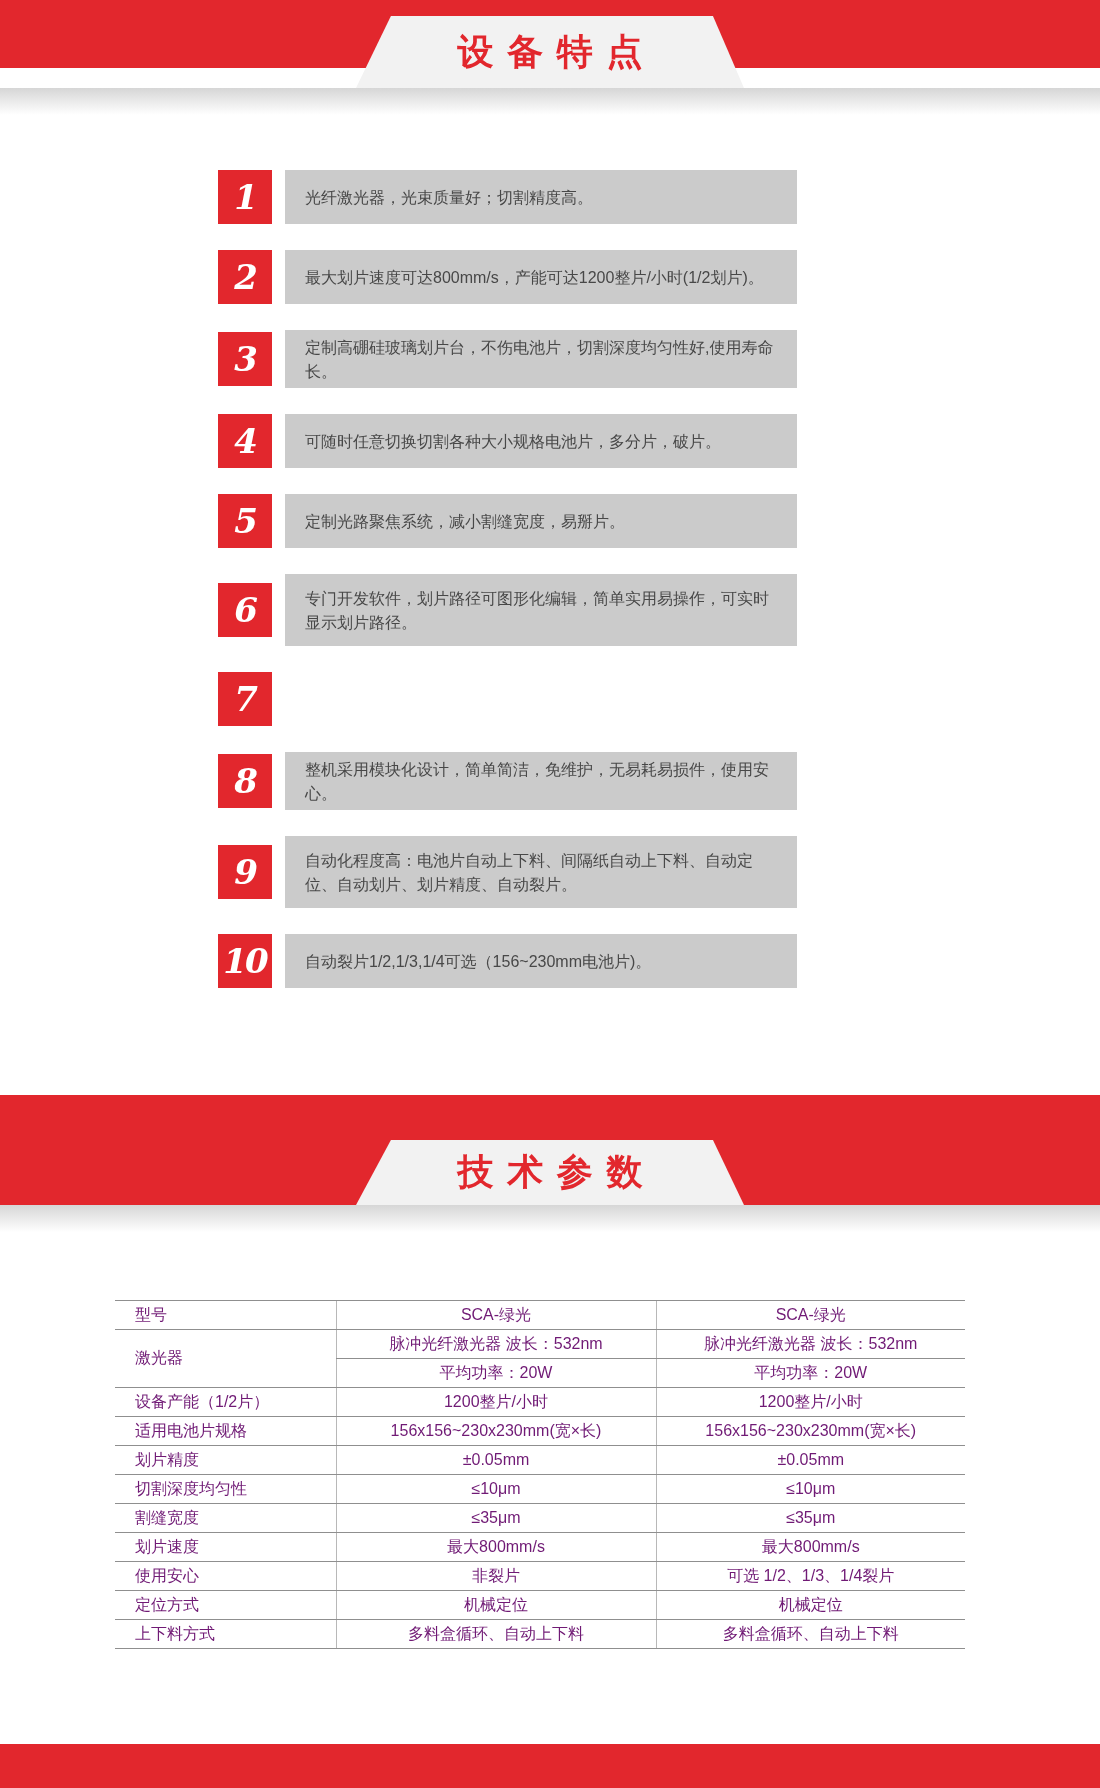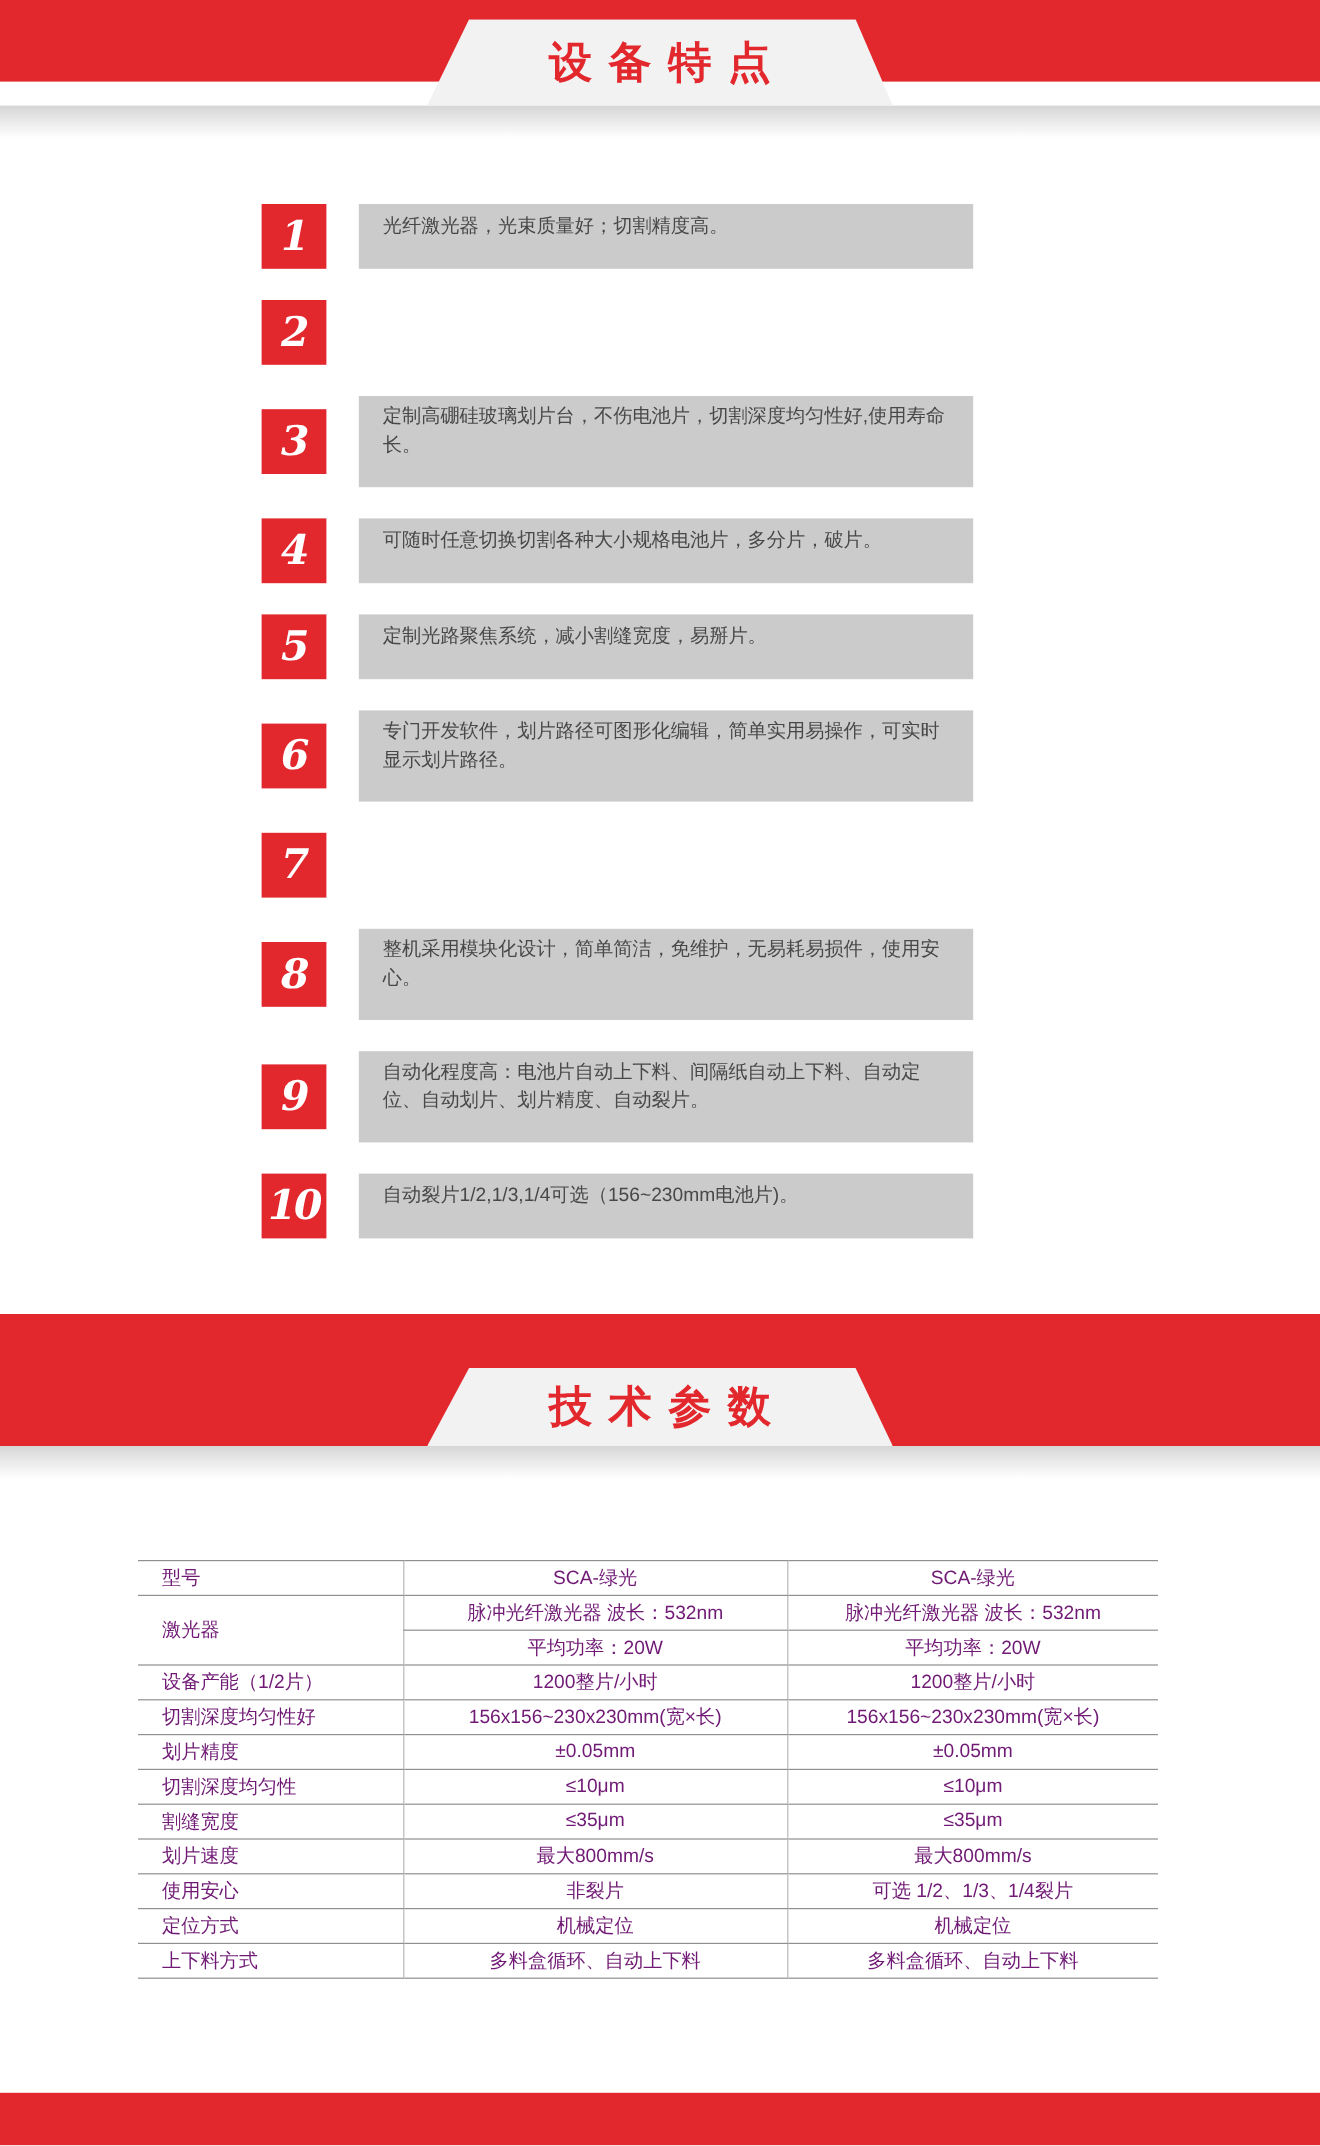--- a/index.html
+++ b/index.html
@@ -44,24 +44,24 @@
   .feature-row{display:flex;align-items:center;}
   .feature-num{
     flex:none;width:54px;height:54px;
     background:#e2272d;color:#ffffff;
     display:flex;align-items:center;justify-content:center;
     font-family:"DejaVu Serif","Liberation Serif",serif;
     font-style:italic;font-weight:bold;font-size:34px;
     letter-spacing:-2px;
   }
   .feature-bar{
-    flex:none;width:512px;min-height:54px;margin-left:27px;
+    flex:none;width:512px;min-height:54px;margin-left:13px;
     background:#cbcbcb;
     display:flex;align-items:center;
-    box-sizing:border-box;padding:6px 16px 22px 20px;
+    box-sizing:border-box;padding:6px 16px 4px 20px;
   }
   .feature-row.tall .feature-bar{min-height:72px;}
   .feature-text{
     color:#484848;font-size:16px;line-height:24px;
   }
   
   .spec-table{
     position:absolute;top:1300px;left:115px;width:850px;
     border-collapse:collapse;table-layout:fixed;
   }
@@ -96,20 +96,23 @@
 
     <div class="feature-row">
       <div class="feature-num">1</div>
       <div class="feature-bar">
         <span class="feature-text">光纤激光器，光束质量好；切割精度高。</span>
       </div>
     </div>
 
     <div class="feature-row">
       <div class="feature-num">2</div>
+      <div class="feature-bar">
+        <span class="feature-text">最大划片速度可达800mm/s，产能可达1200整片/小时(1/2划片)。</span>
+      </div>
     </div>
 
     <div class="feature-row">
       <div class="feature-num">3</div>
       <div class="feature-bar">
         <span class="feature-text">定制高硼硅玻璃划片台，不伤电池片，切割深度均匀性好,使用寿命长。</span>
       </div>
     </div>
 
     <div class="feature-row">
@@ -187,21 +190,21 @@
       <tr>
         <td class="val">平均功率：20W</td>
         <td class="val">平均功率：20W</td>
       </tr>
       <tr>
         <td class="label">设备产能（1/2片）</td>
         <td class="val">1200整片/小时</td>
         <td class="val">1200整片/小时</td>
       </tr>
       <tr>
-        <td class="label">切割深度均匀性好</td>
+        <td class="label">适用电池片规格</td>
         <td class="val">156x156~230x230mm(宽×长)</td>
         <td class="val">156x156~230x230mm(宽×长)</td>
       </tr>
       <tr>
         <td class="label">划片精度</td>
         <td class="val">±0.05mm</td>
         <td class="val">±0.05mm</td>
       </tr>
       <tr>
         <td class="label">切割深度均匀性</td>

